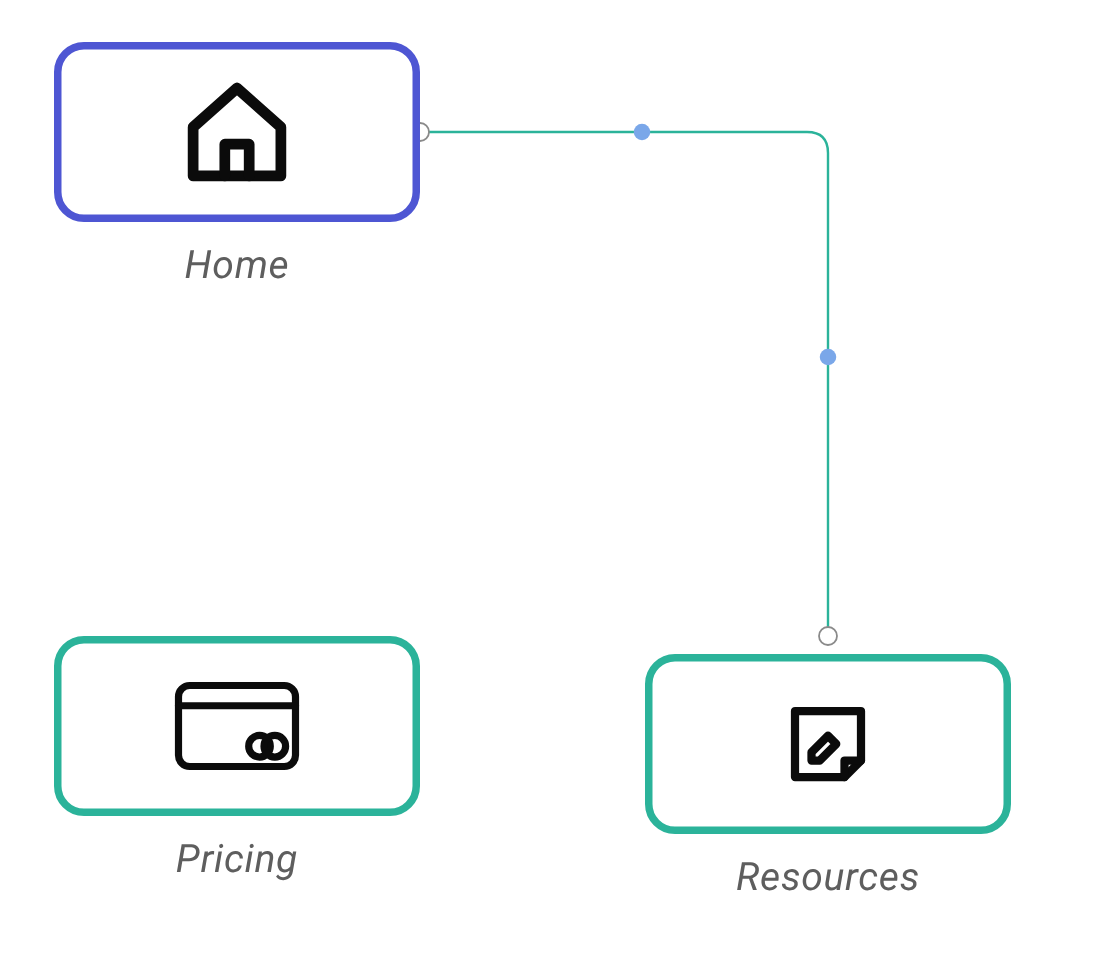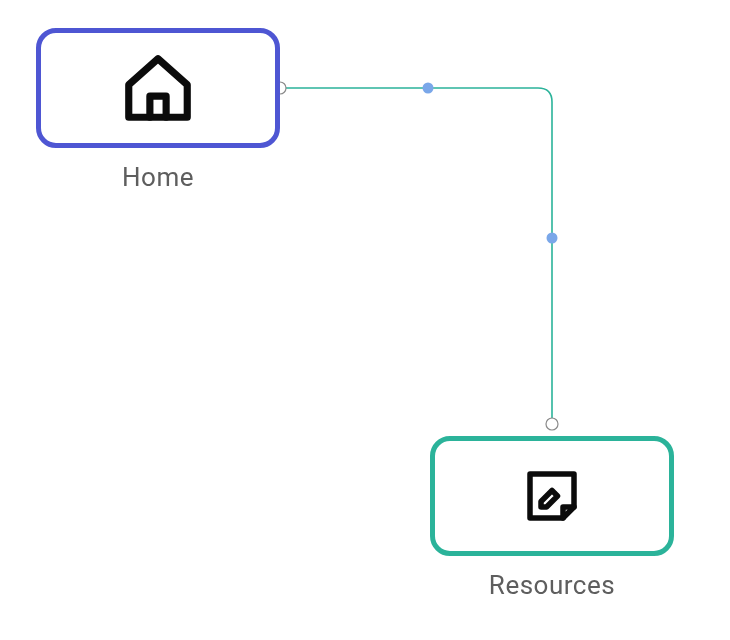--- a/index.html
+++ b/index.html
@@ -11,20 +11,21 @@
       font-family: -apple-system, BlinkMacSystemFont, 'Segoe UI', Roboto, Helvetica, Arial, sans-serif;
       width: 730px;
       height: 640px;
       position: relative;
       background: #fff;
     }
     .canvas {
       position: relative;
       width: 730px;
       height: 472px;
+      font-style: italic;
     }
     .node {
       position: absolute;
       display: flex;
       flex-direction: column;
       align-items: center;
     }
     .node-box {
       width: 244px;
       height: 120px;
@@ -80,20 +81,33 @@
       <span>
         <svg class="icon-svg" width="78" height="78" viewBox="0 0 24 24" fill="none" stroke="#0b0b0b" stroke-width="2.2" stroke-linejoin="round" stroke-linecap="round">
           <path d="M3 11 L12 3 L21 11 L21 21 L3 21 Z"></path>
           <path d="M9.5 21 L9.5 14.5 L14.5 14.5 L14.5 21"></path>
         </svg>
       </span>
     </div>
     <div class="node-label">Home</div>
   </div>
 
+  <div class="node" style="left:36px; top:424px;">
+    <div class="node-box teal">
+      <span>
+        <svg class="icon-svg" width="90" height="70" viewBox="0 0 30 22" fill="none" stroke="#0b0b0b" stroke-width="1.6" stroke-linejoin="round" stroke-linecap="round">
+          <rect x="2" y="2" width="26" height="18" rx="2.5"></rect>
+          <line x1="2" y1="6.5" x2="28" y2="6.5"></line>
+          <circle cx="20" cy="15.5" r="2.4"></circle>
+          <circle cx="23.4" cy="15.5" r="2.4"></circle>
+        </svg>
+      </span>
+    </div>
+    <div class="node-label">Pricing</div>
+  </div>
 
   <div class="node" style="left:430px; top:436px;">
     <div class="node-box teal">
       <span>
         <svg class="icon-svg" width="66" height="66" viewBox="0 0 24 24" fill="none" stroke="#0b0b0b" stroke-width="2" stroke-linejoin="round" stroke-linecap="round">
           <path d="M4 4 L20 4 L20 16 L16 20 L4 20 Z"></path>
           <path d="M20 16 L16 16 L16 20"></path>
           <path d="M8 14 L12 10 L14 12 L10 16 L8 16 Z"></path>
         </svg>
       </span>

